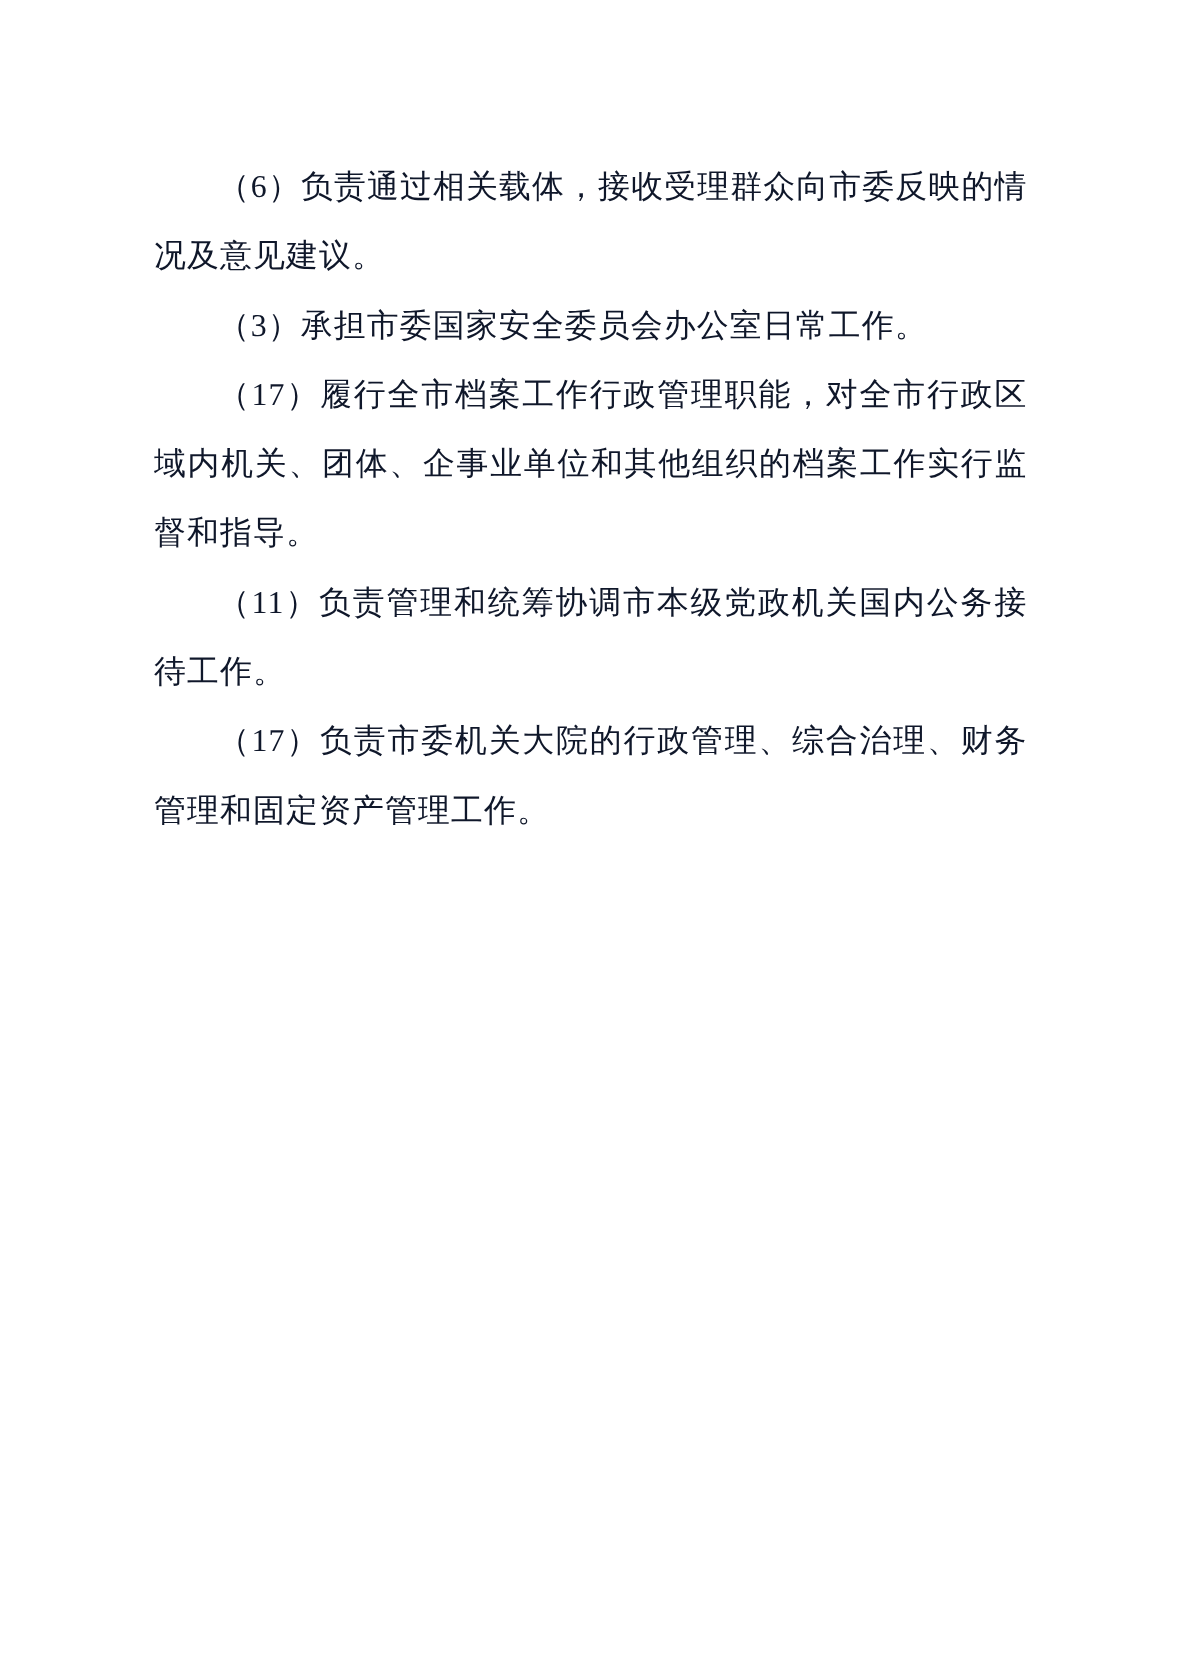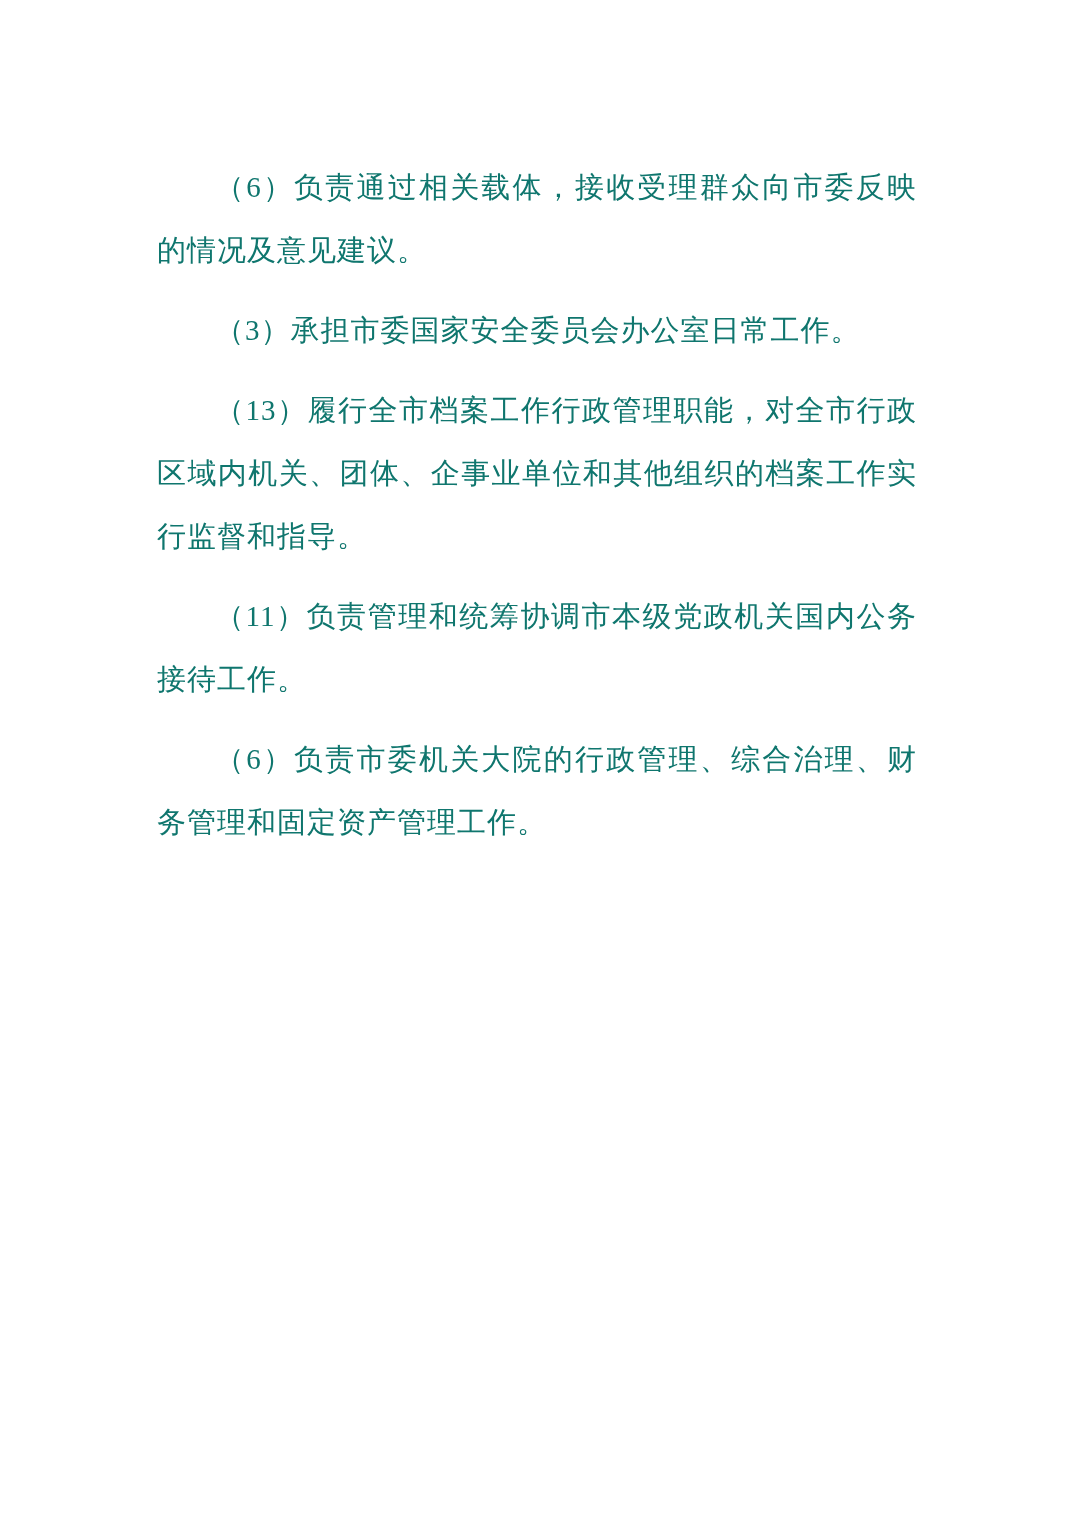--- a/index.html
+++ b/index.html
@@ -13,37 +13,37 @@
     height: 1520px;
     background: #ffffff;
     box-sizing: border-box;
     padding: 139px 140px 0 140px;
     overflow: hidden;
   }
   .doc-body {
     width: 794px;
   }
   p.para {
-    margin: 17px;
+    margin: 0;
     padding: 0;
     font-family: "Liberation Serif", "DejaVu Serif", serif;
     font-size: 29px;
     line-height: 63px;
     letter-spacing: 1px;
-    color: #0f766e;
+    color: #0f172a;
     text-align: justify;
     text-justify: inter-character;
     text-indent: 2em;
     word-break: break-all;
   }
 </style>
 </head>
 <body>
 
 <div class="page">
   <div class="doc-body">
     <p class="para">（6）负责通过相关载体，接收受理群众向市委反映的情况及意见建议。</p>
     <p class="para">（3）承担市委国家安全委员会办公室日常工作。</p>
-    <p class="para">（13）履行全市档案工作行政管理职能，对全市行政区域内机关、团体、企事业单位和其他组织的档案工作实行监督和指导。</p>
+    <p class="para">（17）履行全市档案工作行政管理职能，对全市行政区域内机关、团体、企事业单位和其他组织的档案工作实行监督和指导。</p>
     <p class="para">（11）负责管理和统筹协调市本级党政机关国内公务接待工作。</p>
-    <p class="para">（6）负责市委机关大院的行政管理、综合治理、财务管理和固定资产管理工作。</p>
+    <p class="para">（17）负责市委机关大院的行政管理、综合治理、财务管理和固定资产管理工作。</p>
   </div>
 </div>
 
 </body></html>

